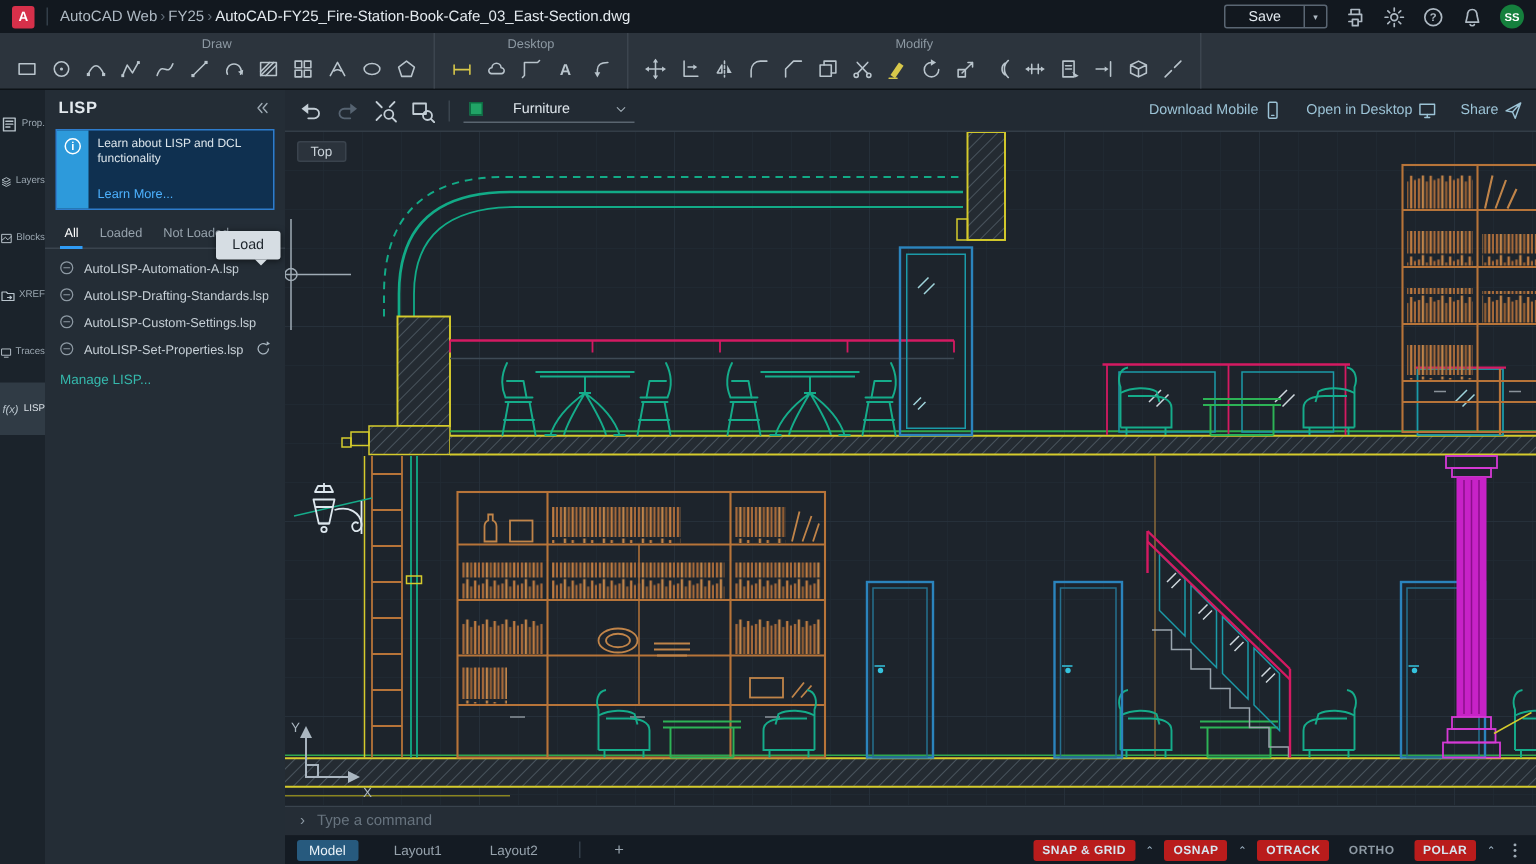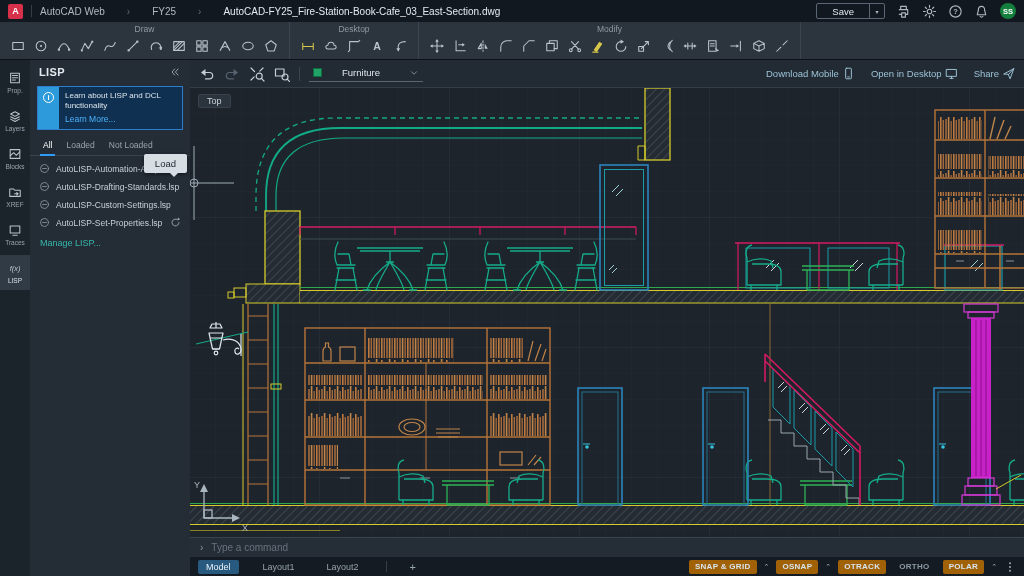--- a/index.html
+++ b/index.html
@@ -4,21 +4,21 @@
 <style>
 *{margin:0;padding:0;box-sizing:border-box}
 html,body{width:1024px;height:576px;overflow:hidden}
 body{font-family:"Liberation Sans",sans-serif;background:#10161c;color:#c6d0d8}
 #app{position:relative;width:1024px;height:576px;display:flex;flex-direction:column}
 
 
 #topbar{flex:0 0 22px;background:#12181f;display:flex;align-items:center;padding:0 8px;gap:8px}
 .logo{width:15px;height:15px;background:#d6304a;border-radius:2px;color:#fff;font-size:9px;font-weight:bold;display:flex;align-items:center;justify-content:center}
 .tb-sep{width:1px;height:12px;background:#333e49}
-.crumbs{display:flex;align-items:center;gap:22px;font-size:10px;color:#aeb9c3;white-space:nowrap}
+.crumbs{display:flex;align-items:center;gap:2px;font-size:10px;color:#aeb9c3;white-space:nowrap}
 .crumb.last{color:#e4eaef}
 .crumb-sep{color:#5f6b76}
 .tb-right{margin-left:auto;display:flex;align-items:center;gap:11px}
 .save-btn{display:flex;border:1px solid #5a6673;border-radius:2px;height:16px;overflow:hidden}
 .save-main{padding:0 15px;font-size:9.5px;color:#e2e9ef;display:flex;align-items:center}
 .save-caret{width:15px;border-left:1px solid #5a6673;display:flex;align-items:center;justify-content:center;color:#aeb9c3;font-size:6px}
 .save-caret::after{content:"▾"}
 .tb-btn{width:15px;height:15px;color:#aeb9c3}
 .avatar{width:16px;height:16px;border-radius:50%;background:#15803d;color:#fff;font-size:7.5px;font-weight:bold;display:flex;align-items:center;justify-content:center}
 
@@ -36,36 +36,36 @@
 .tool-ic{display:block}
 .ig{display:block;width:100%;height:100%}
 .ig path,.ig rect,.ig circle,.ig ellipse,.ig line{fill:none;stroke:currentColor;stroke-width:1.2;stroke-linecap:round;stroke-linejoin:round}
 .ig .f{fill:currentColor;stroke:none}
 .ig text{fill:currentColor;stroke:none;font-family:"Liberation Sans",sans-serif}
 .tb-btn .tool-ic{width:100%;height:100%}
 
 
 #main{flex:1;display:flex;min-height:0}
 #rail{width:30px;background:#1b232b;display:flex;flex-direction:column;padding-top:5px;gap:3px}
-.rail-item{height:35px;display:flex;flex-direction:column;align-items:center;justify-content:center;gap:2px;color:#b9c4cc}
+.rail-item{height:35px;display:flex;align-items:center;justify-content:center;gap:2px;color:#b9c4cc}
 .rail-item .tool-ic{width:14px;height:14px}
 .rail-item .lbl{font-size:6.5px;color:#9aa6b0}
 .rail-item.active{background:#303b45}
 .rail-item.active .lbl{color:#dae1e7}
 
 #panel{width:160px;background:#242d36;display:flex;flex-direction:column;position:relative}
 .p-head{height:24px;display:flex;align-items:center;justify-content:space-between;padding:0 9px}
 .p-title{font-size:11px;font-weight:bold;color:#e3e9ee;letter-spacing:.4px}
 .p-collapse{width:12px;height:12px;color:#9fabb5}
 .p-info{margin:2px 7px 7px;border:1px solid #2e7ccc;background:#0f3050;display:flex}
 .p-info-strip{width:21px;flex:0 0 21px;background:#2d9adb;display:flex;justify-content:center;padding-top:5px}
 .i-circle{width:11px;height:11px;border:1px solid #fff;border-radius:50%;color:#fff;font-size:7.5px;font-weight:bold;display:flex;align-items:center;justify-content:center}
 .i-circle::after{content:"i"}
 .p-info-txt{padding:4px 6px;font-size:8px;color:#dbe4ea;line-height:1.3}
-.p-link{color:#4db2ff;margin-top:2px;font-size:8.5px}
+.p-link{color:#4db2ff;margin-top:12px;font-size:8.5px}
 .p-tabs{display:flex;border-bottom:1px solid #3a444e;padding:0 6px}
 .p-tab{font-size:8.5px;color:#97a3ad;padding:3px 7px 5px;position:relative;white-space:nowrap}
 .p-tab.active{color:#fff}
 .p-tab.active::after{content:"";position:absolute;left:4px;right:4px;bottom:-1px;height:2px;background:#2f9bf5}
 .p-rows{padding-top:4px}
 .p-row{display:flex;align-items:center;gap:6px;padding:3.5px 9px;color:#c7d0d7}
 .row-ic{width:11px;height:11px;flex:0 0 11px;color:#8d99a3}
 .fname{font-size:8.5px;white-space:nowrap;overflow:hidden}
 .refresh-ic{width:11px;height:11px;margin-left:auto;color:#a9b6c0;flex:0 0 11px}
 .p-manage{font-size:9px;color:#35b8ac;padding:6px 10px}
@@ -94,21 +94,21 @@
 #cmdbar{flex:0 0 20px;background:#252d36;border-top:1px solid #39434d;display:flex;align-items:center;padding:0 10px;gap:8px}
 .cmd-prompt{color:#8b97a2;font-size:10px}
 .cmd-ph{color:#67737e;font-size:10px}
 
 #tabsbar{flex:0 0 19px;background:#141b23;display:flex;align-items:center;padding:0 8px;gap:16px}
 .mtab{font-size:9px;color:#97a3ad;padding:2px 8px;border-radius:2px;white-space:nowrap}
 .mtab.active{background:#275a7e;color:#eaf2f8}
 .tab-sep{width:1px;height:11px;background:#333e49;margin:0 3px}
 .add-tab{color:#97a3ad;font-size:11px;padding:0 4px}
 .status-right{margin-left:auto;display:flex;align-items:center;gap:7px}
-.schip{font-size:8px;font-weight:bold;letter-spacing:.3px;color:#d7e5ef;background:#a16207;padding:2.5px 6px;border-radius:2px;white-space:nowrap}
+.schip{font-size:8px;font-weight:bold;letter-spacing:.3px;color:#d7e5ef;background:#b91c1c;padding:2.5px 6px;border-radius:2px;white-space:nowrap}
 .schip.off{background:transparent;color:#8d99a3;font-weight:bold}
 .scaret{color:#9fb4c4;font-size:7px}
 .more-ic{width:12px;height:12px;color:#9fabb5}
 </style>
 </head>
 <body>
 
 <div id="app">
 
   <header id="topbar">

